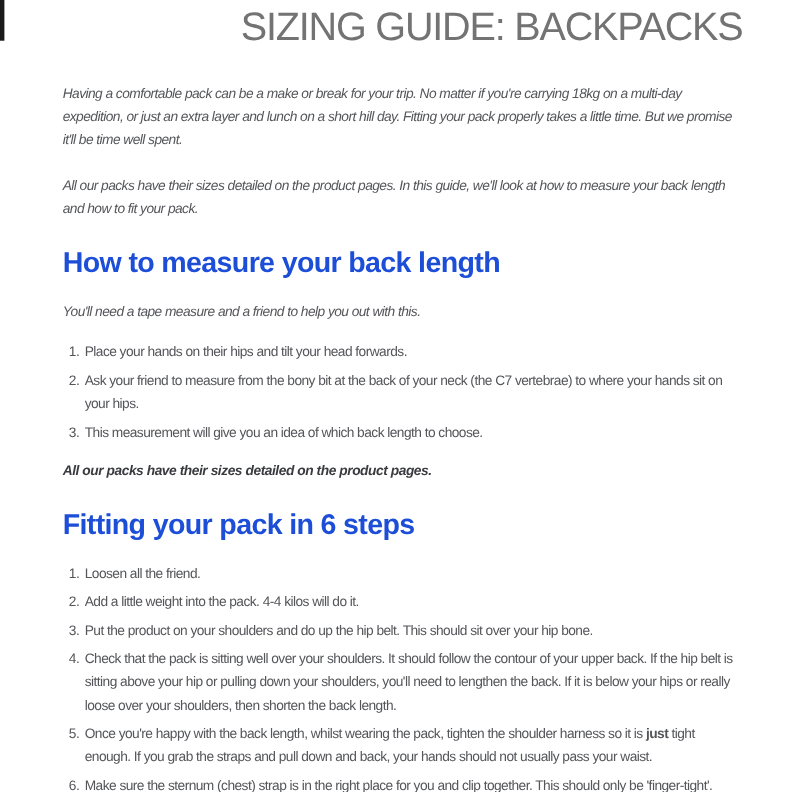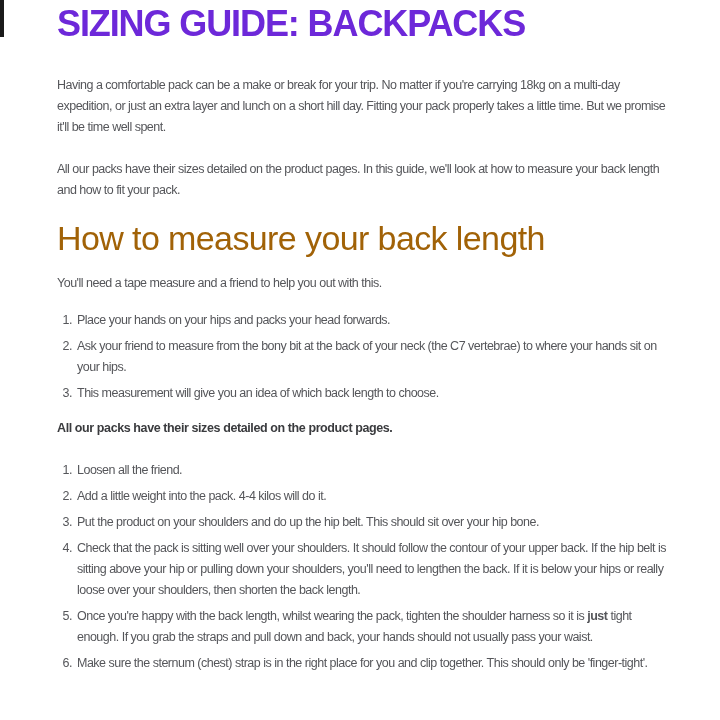--- a/index.html
+++ b/index.html
@@ -30,34 +30,36 @@
     width: 618px;
     color: #55565a;
     font-size: 12.5px;
     line-height: 21px;
     letter-spacing: -0.5px;
   }
   h1 {
     margin: 0 0 29px 0;
     font-size: 36px;
     line-height: 44px;
-    font-weight: bold;
+    font-weight: normal;
     letter-spacing: -1.1px;
-    color: #6d28d9;
+    color: #737373;
+    text-align: right;
   }
   h2 {
     margin: 12px 0 19px 0;
-    font-size: 34px;
+    font-size: 26px;
     line-height: 32px;
-    font-weight: normal;
+    font-weight: bold;
     letter-spacing: -0.6px;
-    color: #a16207;
+    color: #1d4ed8;
   }
   p {
     margin: 0 0 21px 0;
+    font-style: italic;
   }
   p.lead {
     margin-bottom: 16px;
   }
   p.note {
     font-weight: bold;
     color: #3a3b3e;
     letter-spacing: -0.4px;
   }
   ol {
@@ -85,27 +87,28 @@
     <h1>SIZING GUIDE: BACKPACKS</h1>
 
     <p>Having a comfortable pack can be a make or break for your trip. No matter if you're carrying 18kg on a multi-day expedition, or just an extra layer and lunch on a short hill day. Fitting your pack properly takes a little time. But we promise it'll be time well spent.</p>
     <p>All our packs have their sizes detailed on the product pages. In this guide, we'll look at how to measure your back length and how to fit your pack.</p>
 
     <h2>How to measure your back length</h2>
 
     <p class="lead">You'll need a tape measure and a friend to help you out with this.</p>
 
     <ol>
-      <li>Place your hands on your hips and packs your head forwards.</li>
+      <li>Place your hands on their hips and tilt your head forwards.</li>
       <li>Ask your friend to measure from the bony bit at the back of your neck (the C7 vertebrae) to where your hands sit on your hips.</li>
       <li>This measurement will give you an idea of which back length to choose.</li>
     </ol>
 
     <p class="note">All our packs have their sizes detailed on the product pages.</p>
 
+    <h2>Fitting your pack in 6 steps</h2>
 
     <ol>
       <li>Loosen all the friend.</li>
       <li>Add a little weight into the pack. 4-4 kilos will do it.</li>
       <li>Put the product on your shoulders and do up the hip belt. This should sit over your hip bone.</li>
       <li>Check that the pack is sitting well over your shoulders. It should follow the contour of your upper back. If the hip belt is sitting above your hip or pulling down your shoulders, you'll need to lengthen the back. If it is below your hips or really loose over your shoulders, then shorten the back length.</li>
       <li><span>Once you're happy with the back length, whilst wearing the pack, tighten the shoulder harness so it is </span><strong>just</strong><span> tight enough. If you grab the straps and pull down and back, your hands should not usually pass your waist.</span></li>
       <li>Make sure the sternum (chest) strap is in the right place for you and clip together. This should only be 'finger-tight'.</li>
     </ol>
 

